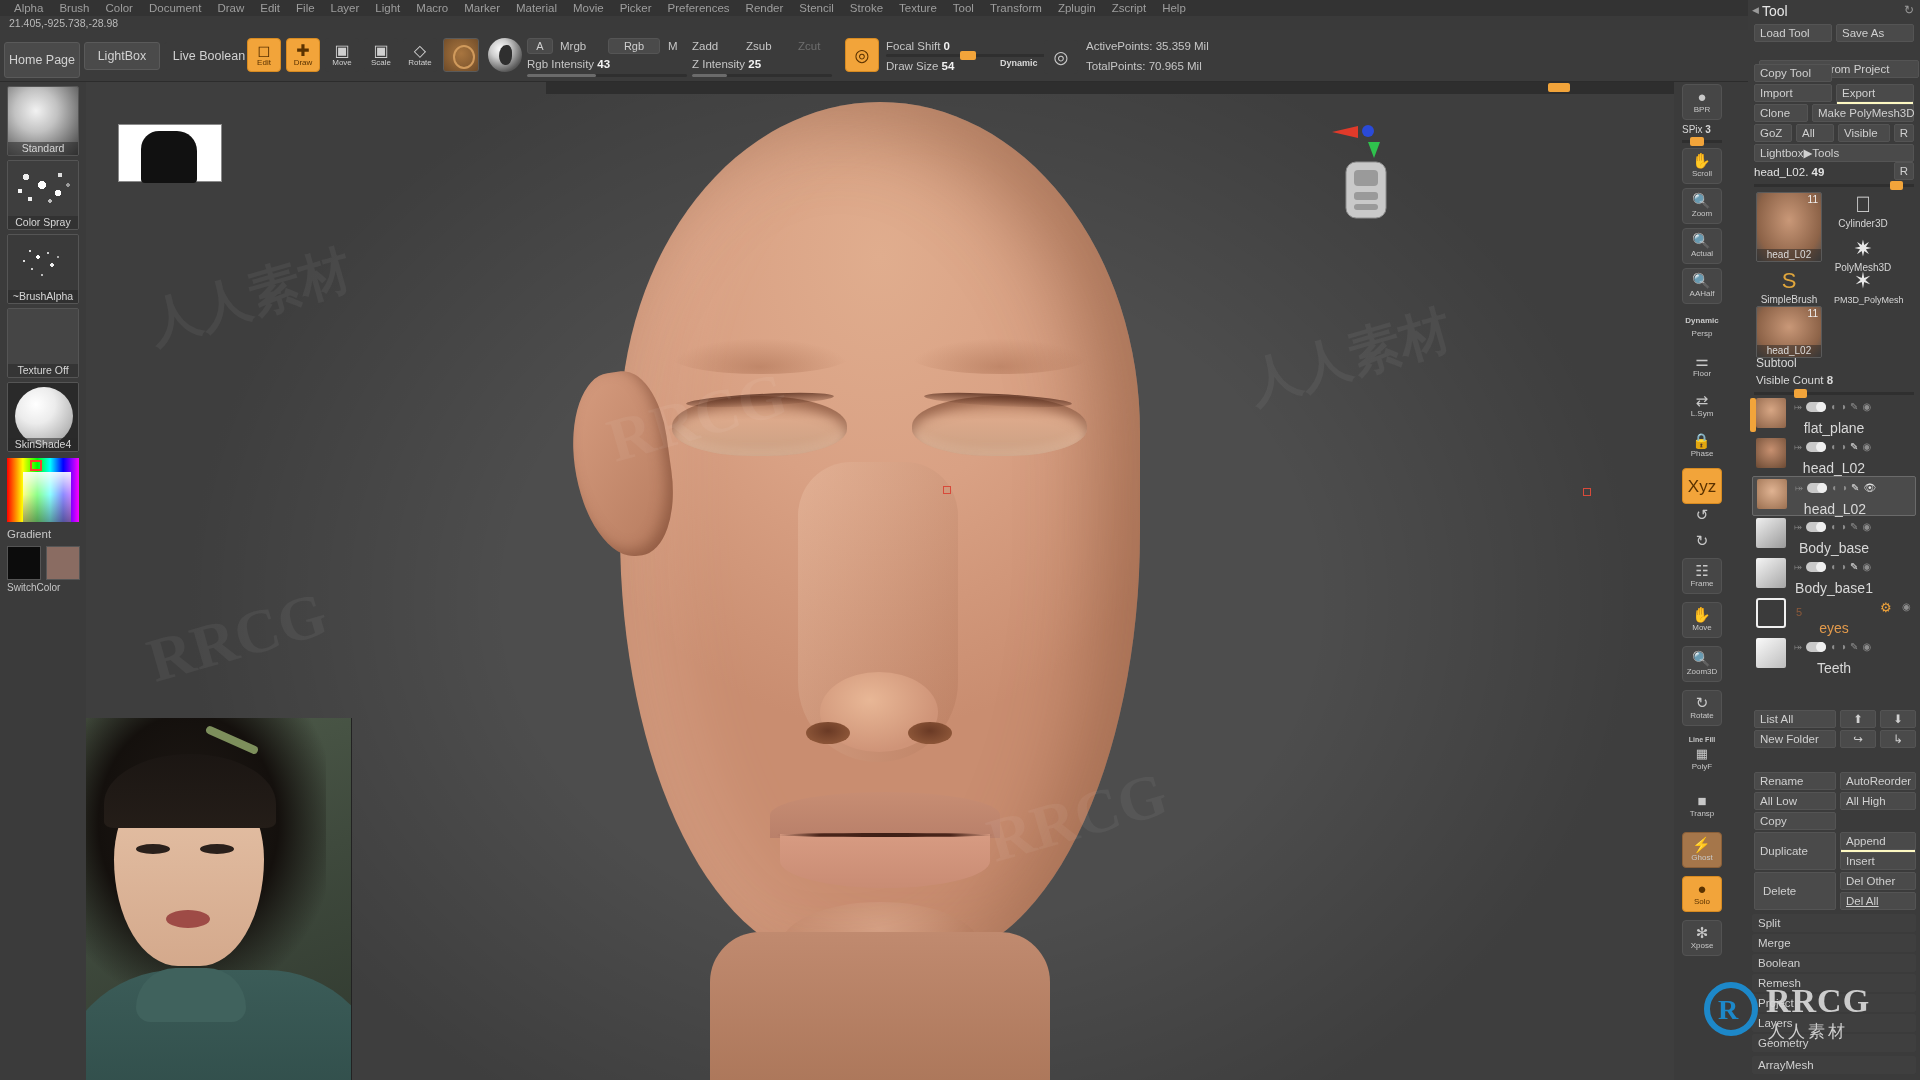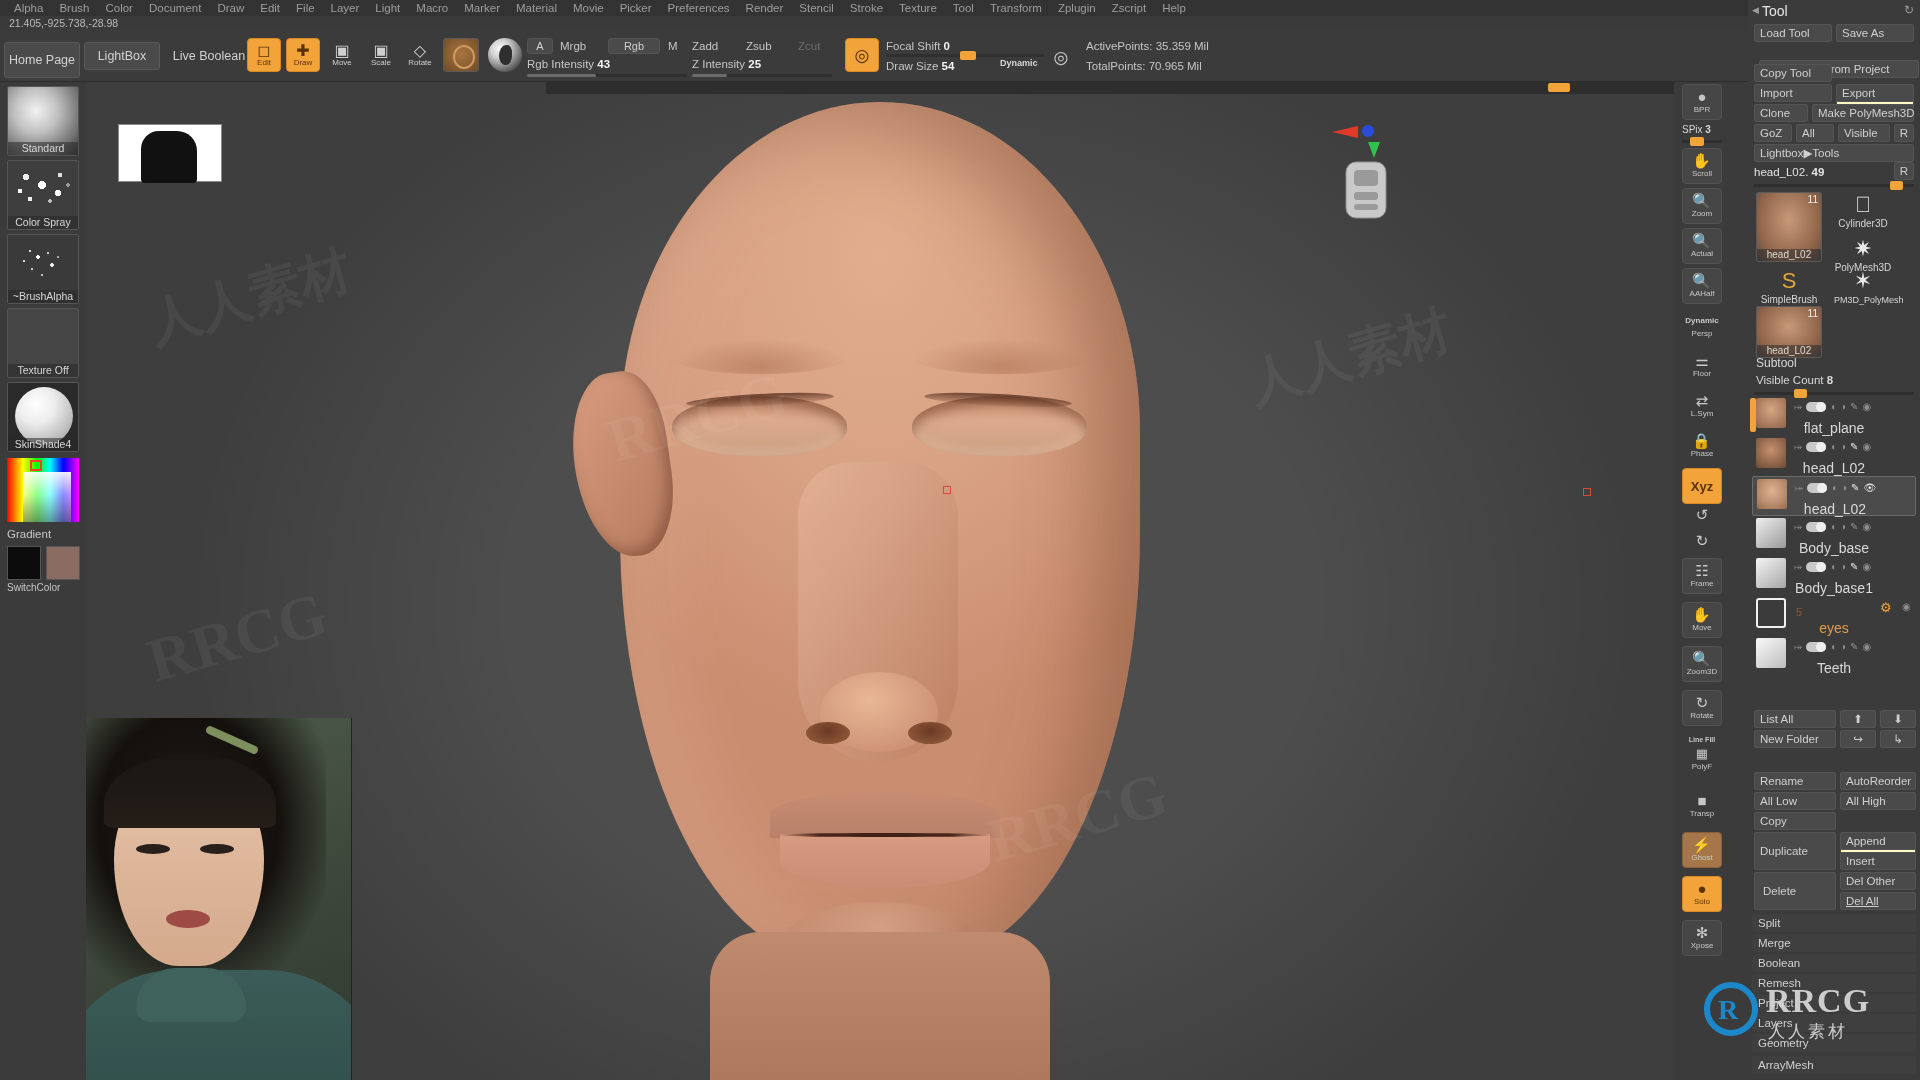--- a/index.html
+++ b/index.html
@@ -618,21 +618,21 @@
     </div>
     <div class="rtile noback" style="top:306px;">
       <span class="g">⇄</span>
       <span class="c">L.Sym</span>
     </div>
     <div class="rtile noback" style="top:346px;">
       <span class="g">🔒</span>
       <span class="c">Phase</span>
     </div>
     <div class="rtile on" style="top:386px;">
-      <span class="c" style="font-size:13px;font-weight:bold;">Xyz</span>
+      <span class="c" style="font-size:17px;font-weight:normal;">Xyz</span>
     </div>
     <div class="rtile noback" style="top:422px;height:22px;">
       <span class="g">↺</span>
     </div>
     <div class="rtile noback" style="top:448px;height:22px;">
       <span class="g">↻</span>
     </div>
     <div class="rtile" style="top:476px;">
       <span class="g">☷</span>
       <span class="c">Frame</span>

